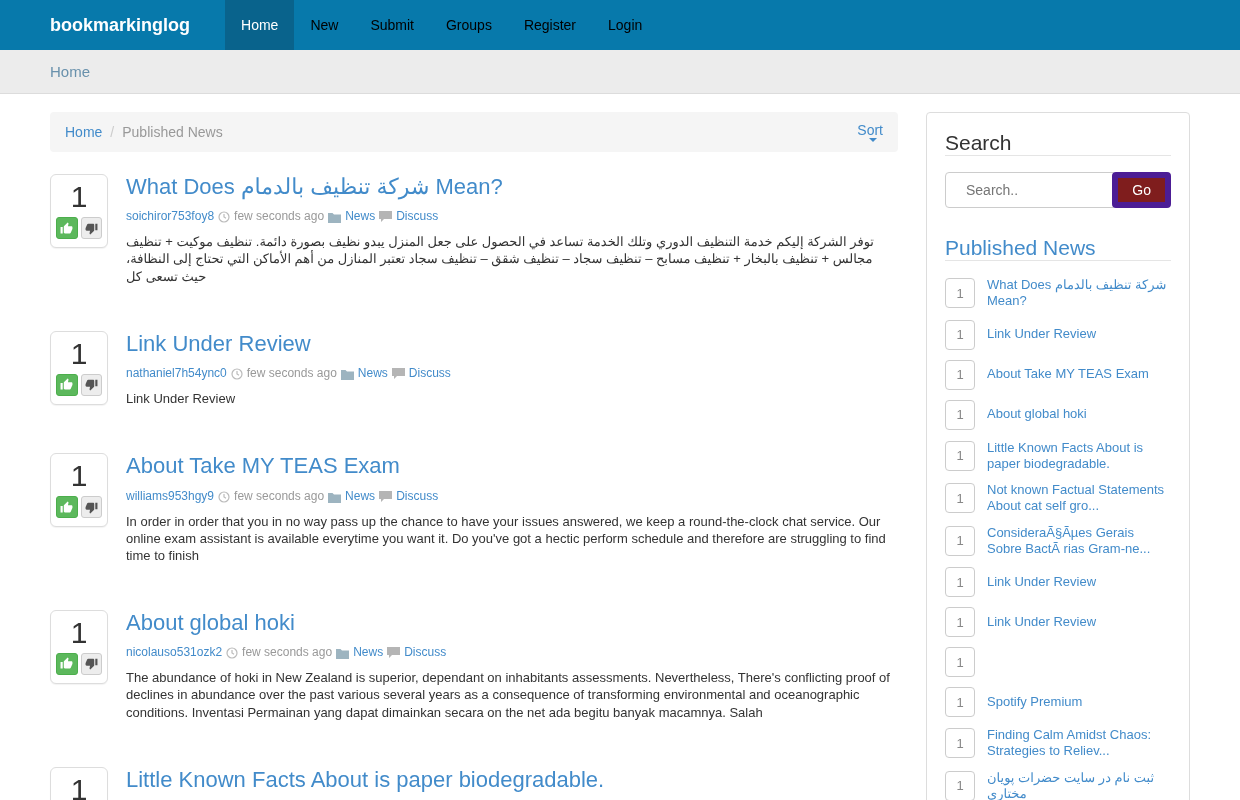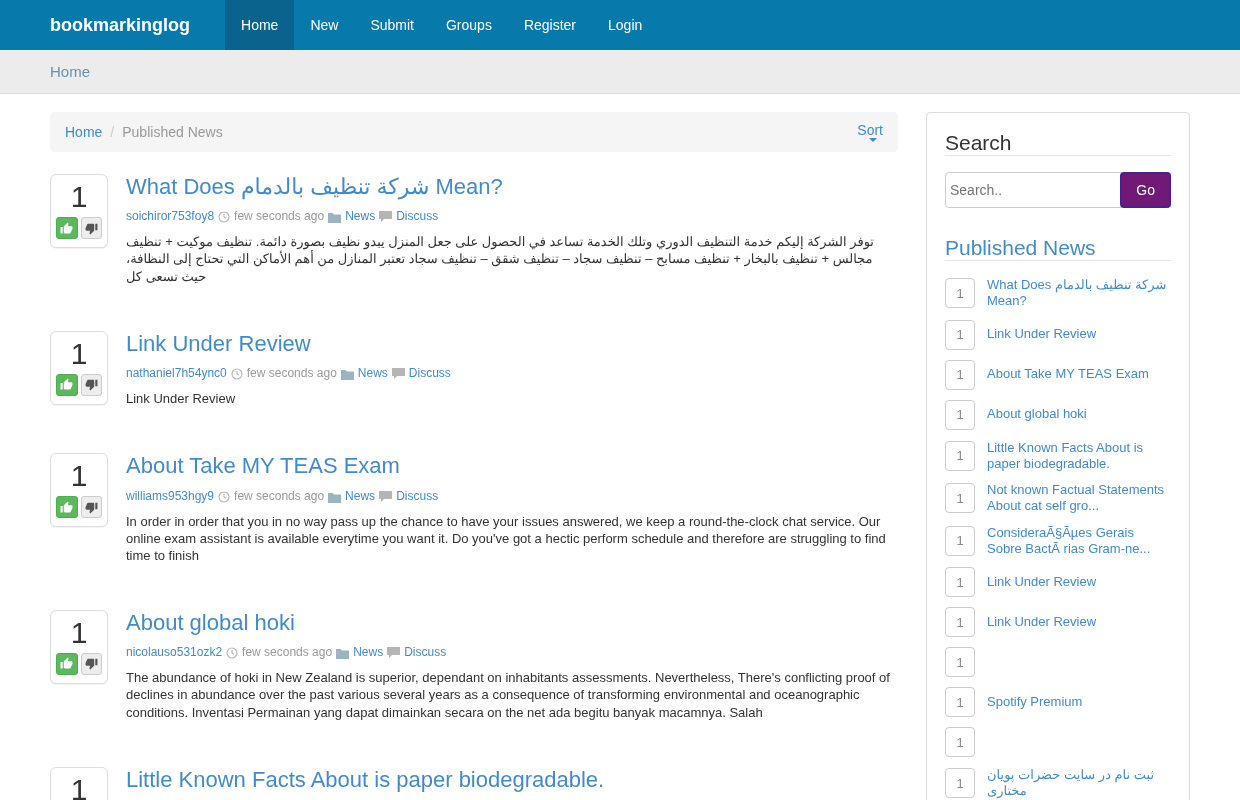--- a/index.html
+++ b/index.html
@@ -6,21 +6,21 @@
   html, body { width: 1240px; height: 800px; overflow: hidden; background: #fff;
     font-family: "Liberation Sans", sans-serif; color: #333; }
 
   
   .navbar { height: 50px; background: #0779ab; display: flex; align-items: stretch; }
   .navbar-inner { width: 1170px; margin: 0 auto; display: flex; align-items: stretch; }
   .brand { color: #fff; font-size: 18px; font-weight: bold; display: flex;
     align-items: center; padding: 0 15px; text-decoration: none; }
   .nav { display: flex; list-style: none; margin-left: 20px; }
   .nav a { display: flex; align-items: center; height: 50px; padding: 0 16px;
-    color: #ffffff; font-size: 14px; text-decoration: none; cursor: pointer; }
+    color: #000000; font-size: 14px; text-decoration: none; cursor: pointer; }
   .nav a.active { background: #09638c; color: #fff; }
 
   
   .subnav { height: 44px; background: #ececec; border-bottom: 1px solid #dcdcdc;
     display: flex; align-items: center; }
   .subnav-inner { width: 1170px; margin: 0 auto; padding: 0 15px; }
   .subnav a { color: #6991ac; font-size: 15px; text-decoration: none; cursor: pointer; }
 
   
   .container { width: 1140px; margin: 0 auto; display: flex; gap: 28px; padding-top: 18px; }
@@ -60,24 +60,24 @@
   .item-desc { margin-top: 10px; font-size: 13px; color: #333; line-height: 1.32; }
 
   
   .side-panel { border: 1px solid #ddd; border-radius: 4px; padding: 18px 18px 24px;
     min-height: 1200px; }
   .side-h { font-size: 21px; color: #333; font-weight: 400; 
     border-bottom: 1px solid #e5e5e5; margin-bottom: 16px; }
   .side-h.blue { color: #428bca; margin-top: 28px; }
   .search-group { display: flex; }
   .search-input { flex: 1; height: 36px; border: 1px solid #ccc; border-radius: 4px 0 0 4px;
-    padding: 6px 4px; font-size: 14px; color: #555; outline: none; min-width: 0;
+    padding: 6px 20px; font-size: 14px; color: #555; outline: none; min-width: 0;
     font-family: "Liberation Sans", sans-serif; }
-  .go-btn { height: 36px; padding: 0 14px; background: #701a75; color: #fff;
-    border: 2px solid #4c1d95; border-radius: 4px; margin-left: -2px; font-size: 14px;
+  .go-btn { height: 36px; padding: 0 14px; background: #7f1d1d; color: #fff;
+    border: 6px solid #4c1d95; border-radius: 4px; margin-left: -2px; font-size: 14px;
     cursor: pointer; font-family: "Liberation Sans", sans-serif; }
   .side-list { list-style: none; }
   .side-row { display: flex; align-items: center; margin-bottom: 10px; }
   .side-badge { flex: 0 0 30px; width: 30px; height: 30px; border: 1px solid #ccc;
     border-radius: 4px; color: #888; font-size: 13px; display: flex;
     align-items: center; justify-content: center; background: #fff; }
   .side-row a { padding-left: 12px; font-size: 13px; color: #428bca; line-height: 1.25;
     text-decoration: none; cursor: pointer; }
 </style>
 </head>
@@ -398,20 +398,21 @@
         </li>
         <li class="side-row">
           <span class="side-badge">1</span>
         </li>
         <li class="side-row">
           <span class="side-badge">1</span>
           <a>Spotify Premium</a>
         </li>
         <li class="side-row">
           <span class="side-badge">1</span>
+          <a>Finding Calm Amidst Chaos: Strategies to Reliev...</a>
         </li>
         <li class="side-row">
           <span class="side-badge">1</span>
           <a>ثبت نام در سایت حضرات پویان مختاری</a>
         </li>
       </ul>
     </div>
   </div>
 </div>
 

